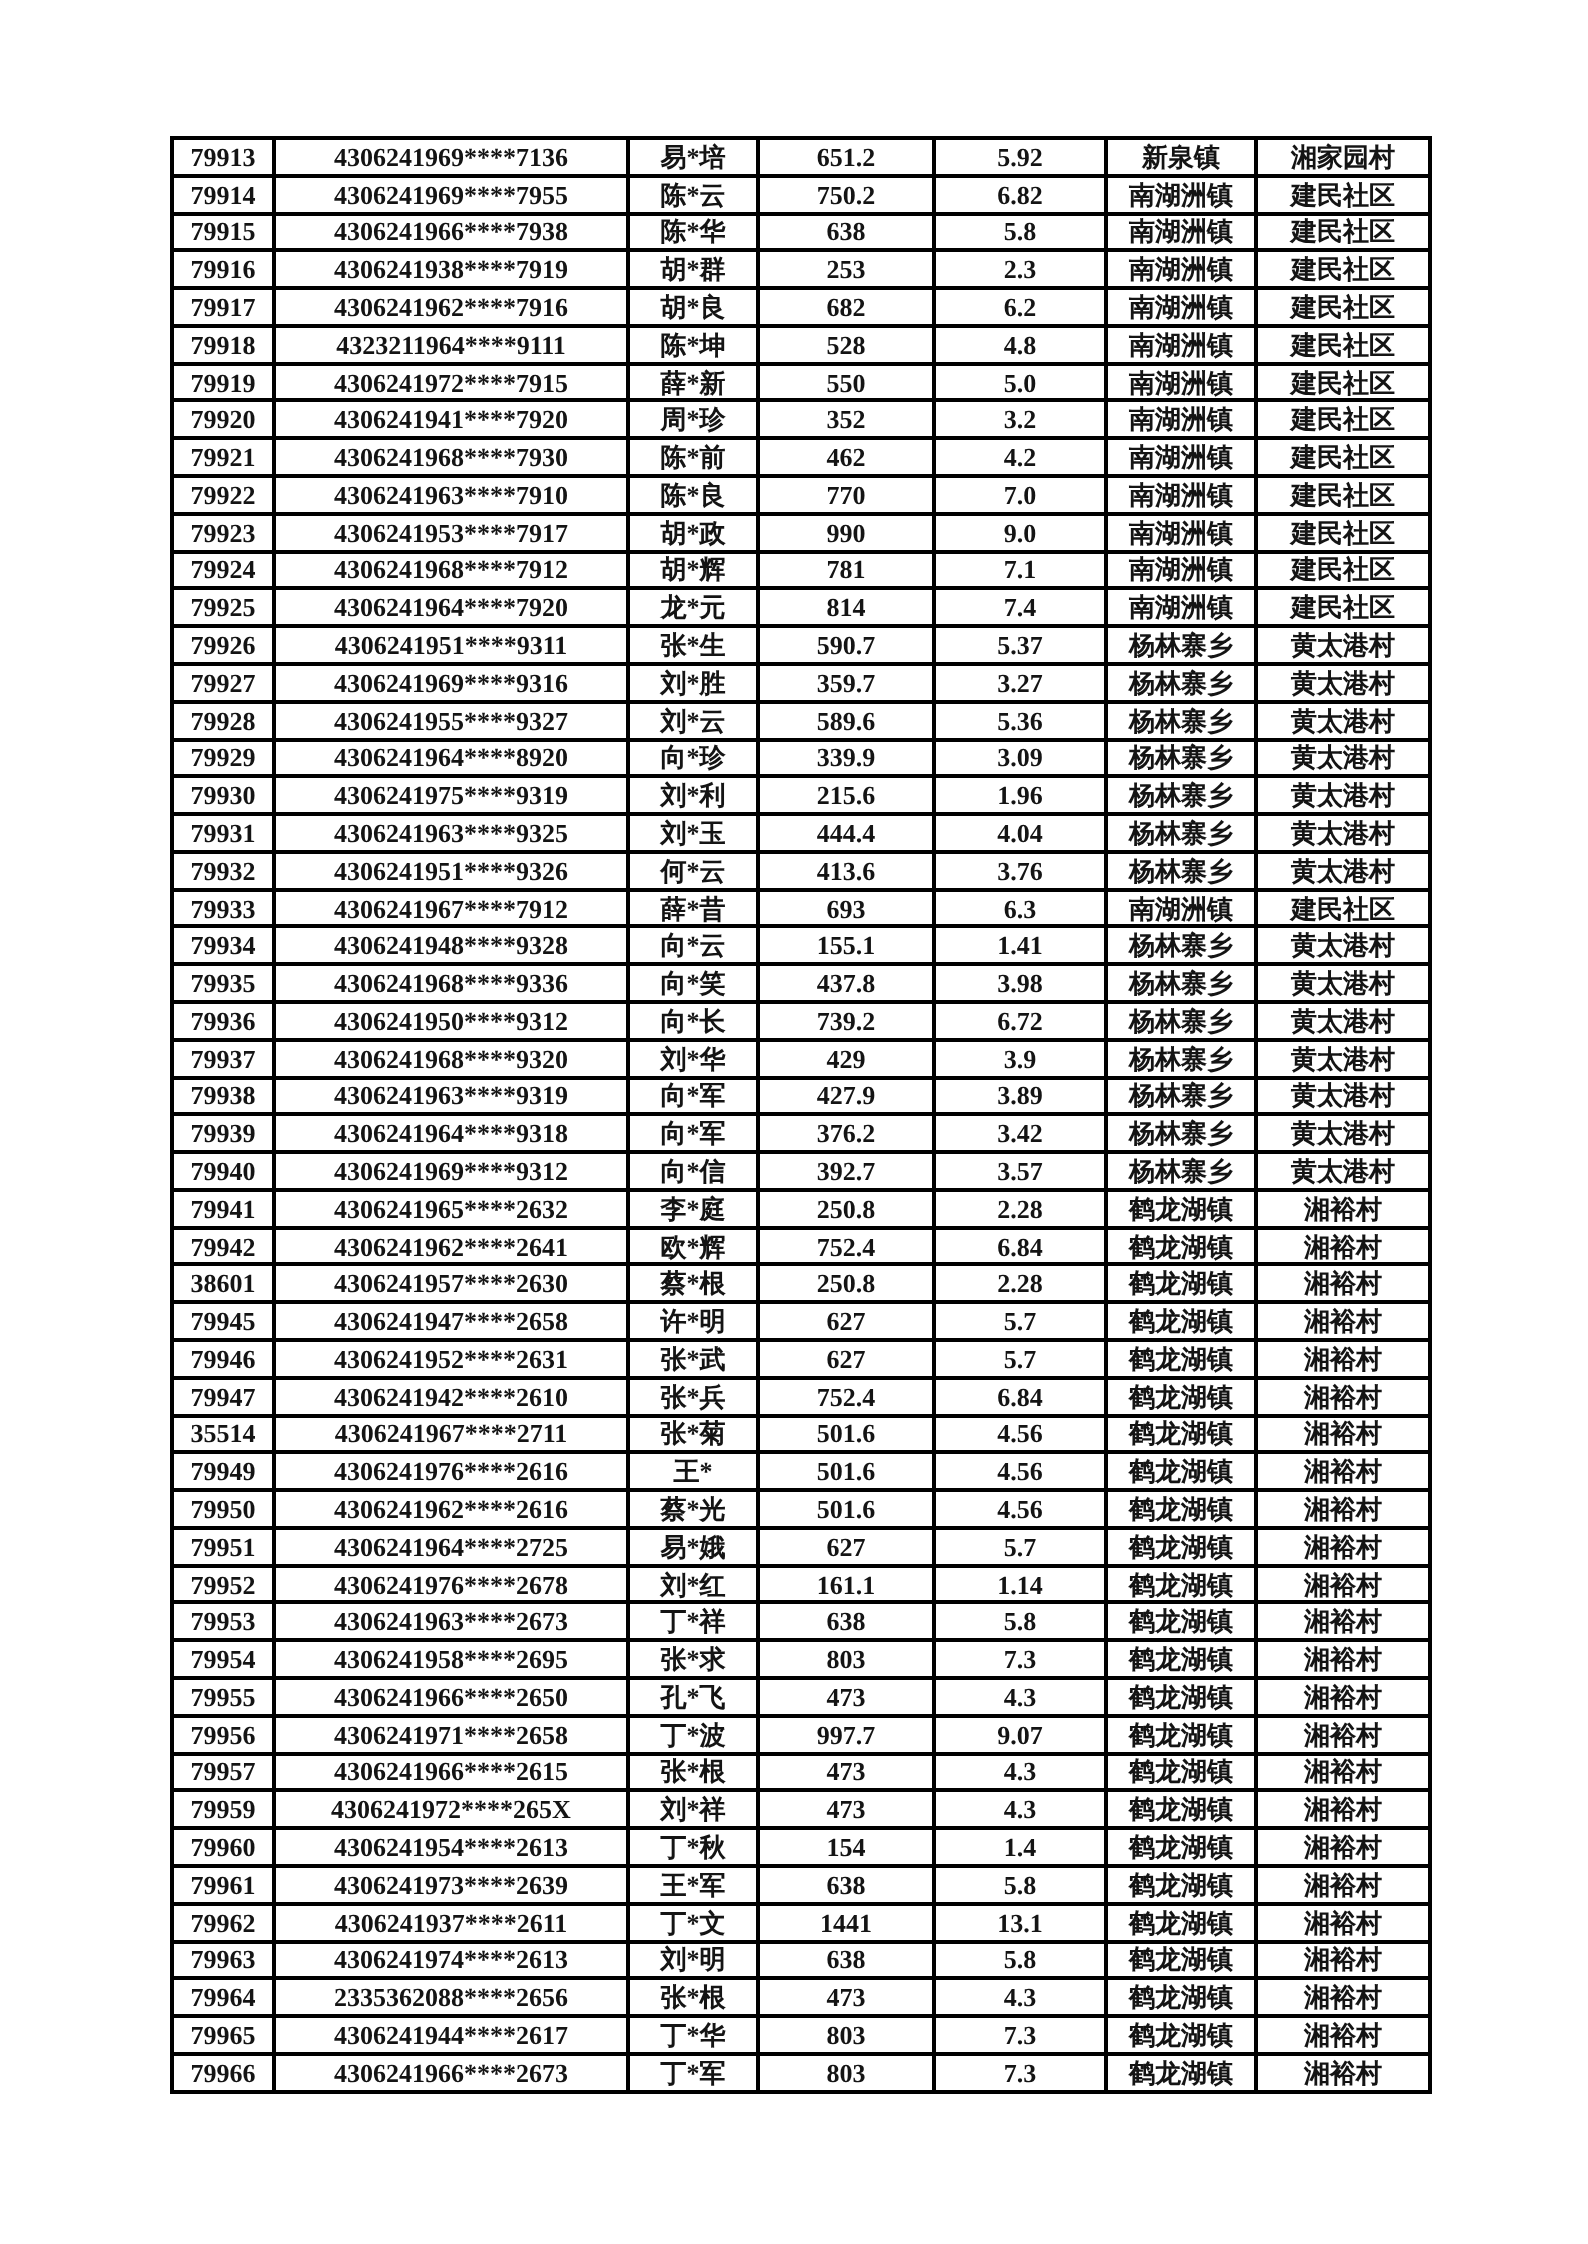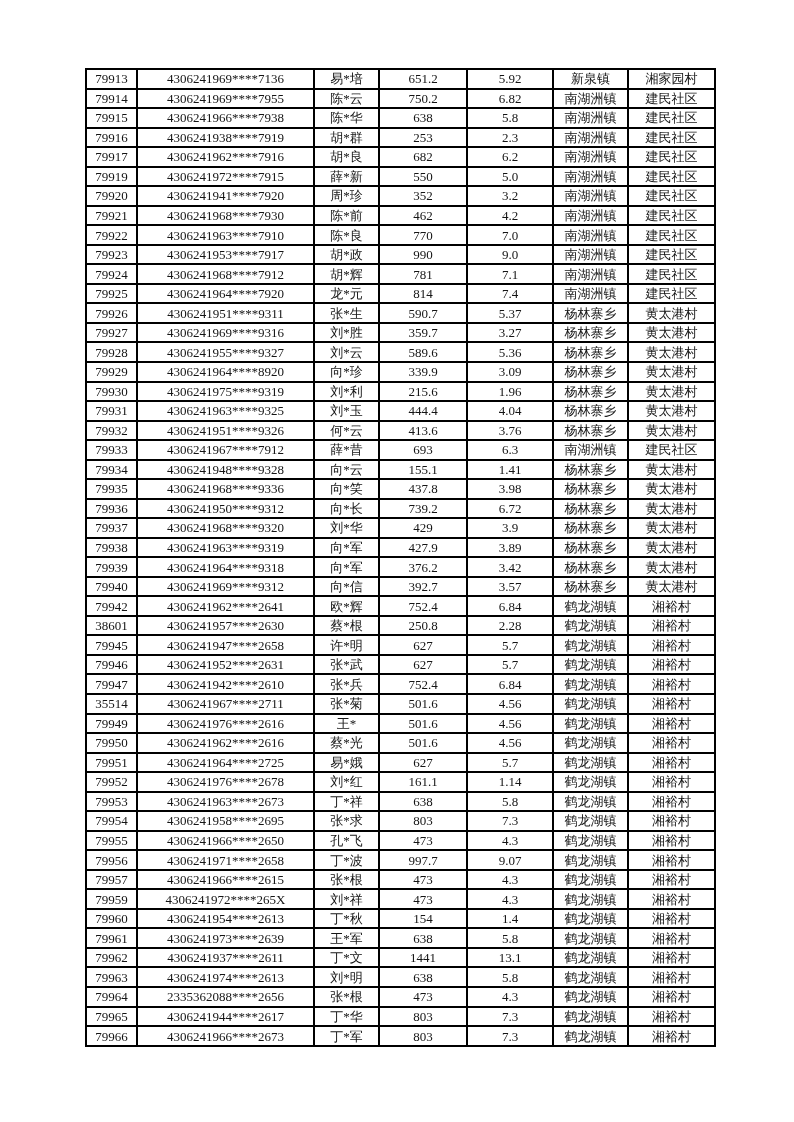--- a/index.html
+++ b/index.html
@@ -11,20 +11,21 @@
     width: 794px;
     height: 1122px;
     font-family: "Liberation Serif", "DejaVu Serif", serif;
   }
   .page {
     position: relative;
     width: 784px;
     height: 1122px;
     background: #ffffff;
     overflow: hidden;
+    font-weight: bold;
   }
   table.records {
     position: absolute;
     left: 85px;
     top: 68px;
     width: 629px;
     height: 979px;
     border-collapse: separate;
     border-spacing: 0;
     table-layout: fixed;
@@ -109,20 +110,29 @@
   <tr>
     <td>79917</td>
     <td>4306241962****7916</td>
     <td>胡*良</td>
     <td>682</td>
     <td>6.2</td>
     <td>南湖洲镇</td>
     <td>建民社区</td>
   </tr>
 
+  <tr>
+    <td>79918</td>
+    <td>4323211964****9111</td>
+    <td>陈*坤</td>
+    <td>528</td>
+    <td>4.8</td>
+    <td>南湖洲镇</td>
+    <td>建民社区</td>
+  </tr>
 
   <tr>
     <td>79919</td>
     <td>4306241972****7915</td>
     <td>薛*新</td>
     <td>550</td>
     <td>5.0</td>
     <td>南湖洲镇</td>
     <td>建民社区</td>
   </tr>
@@ -330,20 +340,29 @@
   <tr>
     <td>79940</td>
     <td>4306241969****9312</td>
     <td>向*信</td>
     <td>392.7</td>
     <td>3.57</td>
     <td>杨林寨乡</td>
     <td>黄太港村</td>
   </tr>
 
+  <tr>
+    <td>79941</td>
+    <td>4306241965****2632</td>
+    <td>李*庭</td>
+    <td>250.8</td>
+    <td>2.28</td>
+    <td>鹤龙湖镇</td>
+    <td>湘裕村</td>
+  </tr>
 
   <tr>
     <td>79942</td>
     <td>4306241962****2641</td>
     <td>欧*辉</td>
     <td>752.4</td>
     <td>6.84</td>
     <td>鹤龙湖镇</td>
     <td>湘裕村</td>
   </tr>

